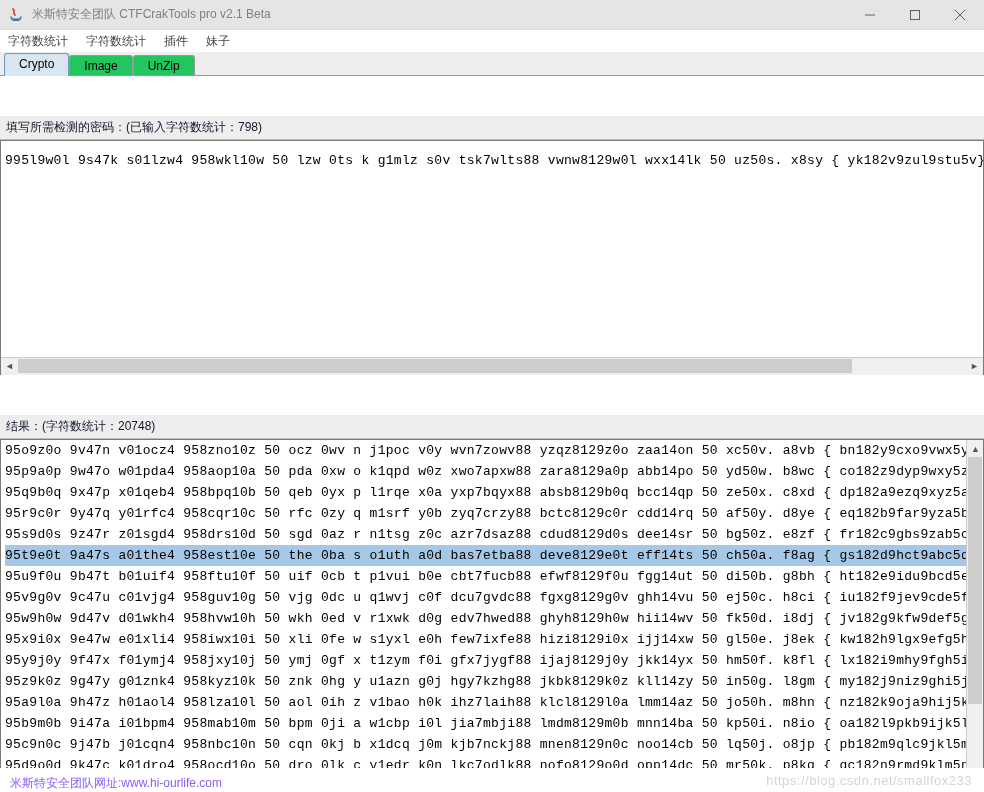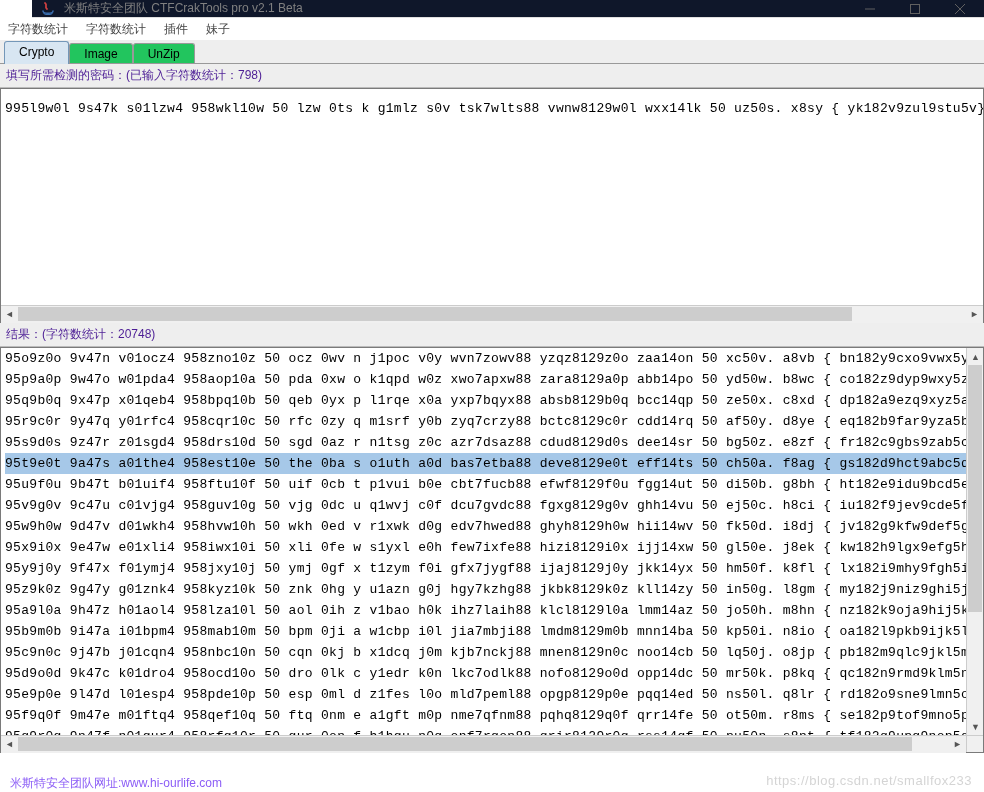--- a/index.html
+++ b/index.html
@@ -8,28 +8,27 @@
     font-size: 12px;
     background: #fff;
     width: 984px;
     height: 792px;
     overflow: hidden;
     position: relative;
     color: #000;
   }
   
   .titlebar {
-    height: 18px;
-    background: #0f172a;
+    height: 30px;
+    background: #e5e5e5;
     border-bottom: 1px solid #e0e0e0;
     display: flex;
     align-items: center;
     padding: 0 2px 0 8px;
     color: #808080;
-    margin-left: 32px;
   }
   .titlebar .icon {
     width: 16px; height: 16px;
     margin-right: 8px;
   }
   .titlebar .title { flex: 1; font-size: 12px; }
   .winbtn {
     width: 45px; height: 30px;
     display: flex; align-items: center; justify-content: center;
     color: #606060; font-size: 12px;
@@ -73,21 +72,22 @@
     border-color: #7497b8;
     z-index: 2;
     margin-bottom: -1px;
     padding-bottom: 5px;
   }
   .label-row {
     background: #eeeeee;
     padding: 3px 6px;
     font-size: 12px;
     border-bottom: 1px solid #bbb;
-    color: #4c1d95;
+    color: #0f172a;
+    margin-top: 40px;
   }
   .textarea-wrap {
     position: relative;
     background: #fff;
     border: 1px solid #7a7a7a;
     margin: 0;
   }
   .ta-input {
     height: 216px;
     font-family: "Consolas", "Courier New", monospace;

